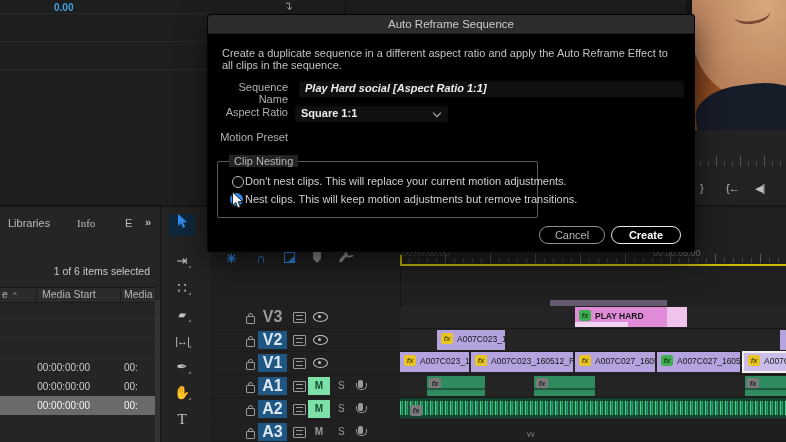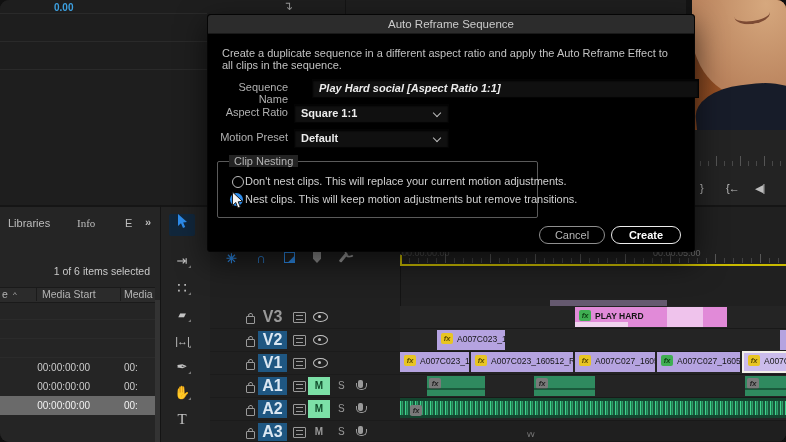--- a/index.html
+++ b/index.html
@@ -1,17 +1,17 @@
 <!DOCTYPE html>
 <html><head>
 <meta charset="utf-8">
 <style>
   html,body{margin:0;padding:0;background:#101010;}
   #root{position:relative;width:786px;height:442px;background:#1d1d1d;overflow:hidden;
-        font-family:"Liberation Sans",sans-serif;color:#c8c8c8;border-radius:9px;-webkit-font-smoothing:antialiased;}
+        font-family:"Liberation Sans",sans-serif;color:#c8c8c8;-webkit-font-smoothing:antialiased;}
   .a{position:absolute;}
   .hline{height:1px;background:#2a2a2a;}
   .vline{width:1px;background:#141414;}
 
   
   .ec-panel{left:0;top:0;width:207px;height:205px;background:#1e1e1e;}
   .ec-val{left:54px;top:2px;font-size:10px;font-weight:bold;color:#3da0e0;}
   .topstrip{left:207px;top:0;width:479px;height:14px;background:#1e1e1e;}
   .insert-ic{left:283px;top:-1px;font-size:12px;color:#9a9a9a;}
 
@@ -240,21 +240,21 @@
   <div class="a ynub"></div>
 
   <div class="a crow" style="top:306px;"></div>
   <div class="a crow" style="top:329px;"></div>
   <div class="a crow" style="top:352px;"></div>
   <div class="a crow" style="top:375px;"></div>
   <div class="a crow" style="top:398px;"></div>
   <div class="a crow" style="top:421px;height:20px;background:#1f1f1f;"></div>
   <div class="a" style="left:550px;top:300px;width:117px;height:6px;background:#65596f;"></div>
 
-  <div class="a clip pink" style="left:575px;top:307px;width:152px;">
+  <div class="a clip pink" style="left:575px;top:307px;width:112px;">
     <span class="fx fxg">fx</span><span class="cliptxt" style="font-weight:bold;">PLAY HARD</span>
     <span class="a" style="left:92px;top:0;width:36px;height:20px;background:#efc3ec;"></span>
     <span class="a" style="left:0;top:15px;width:53px;height:5px;background:#f0d3ee;"></span>
   </div>
   <div class="a clip lav" style="left:437px;top:330px;width:68px;">
     <span class="fx">fx</span><span class="cliptxt">A007C023_1</span>
   </div>
   <div class="a clip lav" style="left:780px;top:330px;width:6px;"></div>
   <div class="a clip lav" style="left:400px;top:352px;width:69px;">
     <span class="fx">fx</span><span class="cliptxt">A007C023_1</span>
@@ -284,33 +284,29 @@
     <span class="a2wave"></span>
     <span class="fx fxgray a" style="left:6px;top:4px;">fx</span>
   </div>
   <div class="a chevs" style="left:526px;top:430px;">∨∨</div>
 
   <div class="a dlg">
     <div class="a dtitle">Auto Reframe Sequence</div>
     <div class="a ddesc">Create a duplicate sequence in a different aspect ratio and apply the Auto Reframe Effect to all clips in the sequence.</div>
 
     <div class="a dlabel" style="left:2px;top:66px;">Sequence Name</div>
-    <div class="a dfield iname" style="left:104px;top:64px;width:379px;">Play Hard social [Aspect Ratio 1:1]</div>
+    <div class="a dfield iname" style="left:90px;top:64px;width:379px;">Play Hard social [Aspect Ratio 1:1]</div>
 
     <div class="a dlabel" style="left:2px;top:91px;">Aspect Ratio</div>
     <div class="a dfield dd" style="left:86px;top:89px;width:147px;">
       <span>Square 1:1</span>
       <span class="chev"></span>
     </div>
 
     <div class="a dlabel" style="left:2px;top:116px;">Motion Preset</div>
-    <div class="a dfield dd" style="left:86px;top:114px;width:147px;">
-      <span>Default</span>
-      <span class="chev"></span>
-    </div>
 
     <div class="a fset"></div>
     <div class="a legend">Clip Nesting</div>
     <div class="a radio" style="left:24px;top:161px;"></div>
     <div class="a rlabel" style="left:37px;top:160px;">Don't nest clips. This will replace your current motion adjustments.</div>
     <div class="a radio-on" style="left:22px;top:178px;"></div>
     <div class="a rlabel" style="left:37px;top:178px;text-align:center;">Nest clips. This will keep motion adjustments but remove transitions.</div>
 
     <div class="a pillbtn cancel" style="left:331px;top:211px;width:64px;">Cancel</div>
     <div class="a pillbtn create" style="left:403px;top:211px;width:68px;">Create</div>

